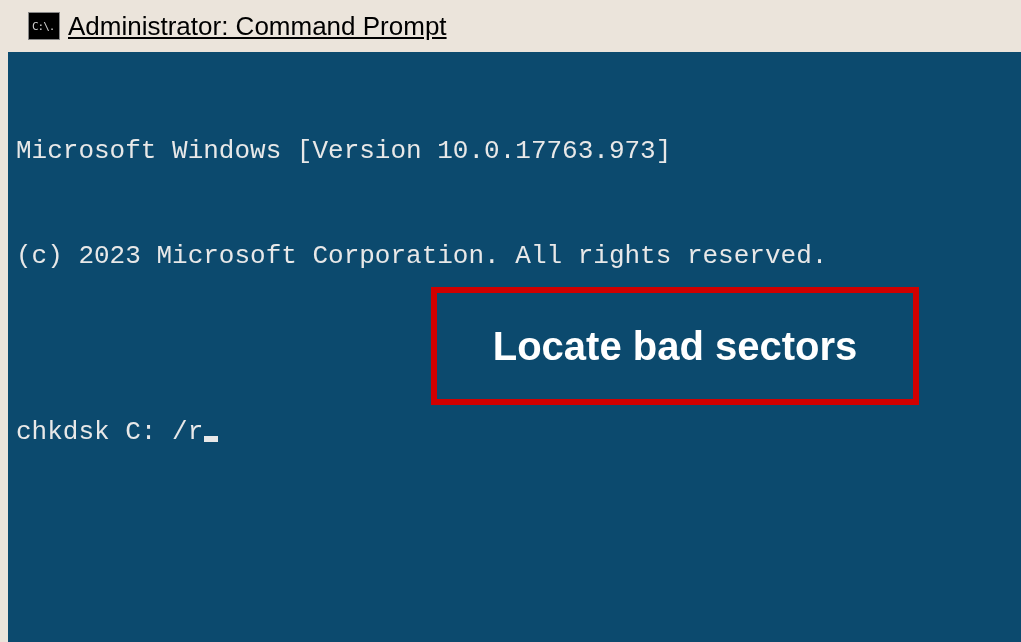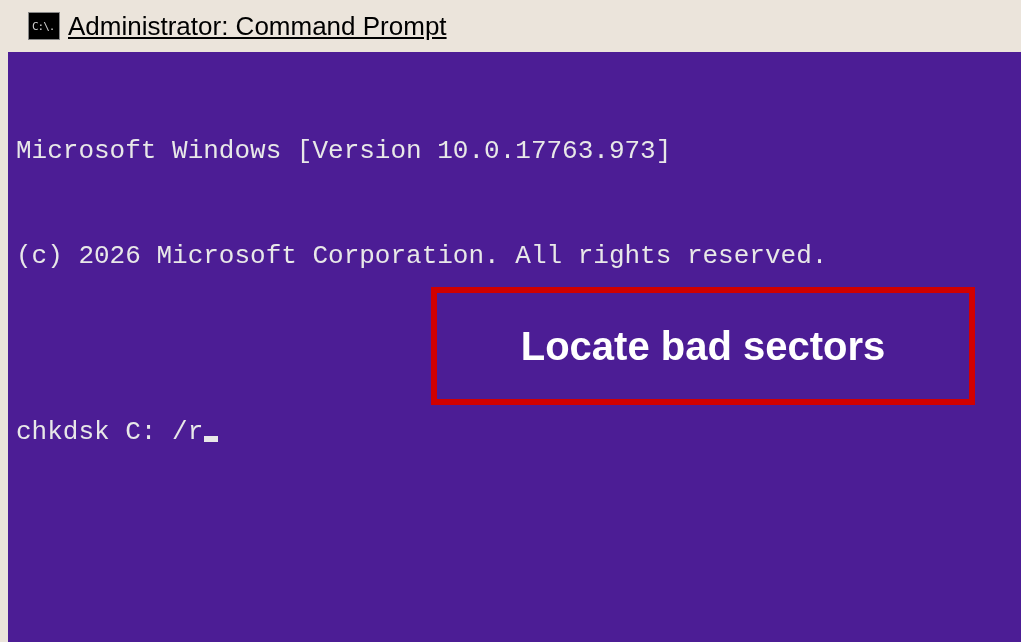--- a/index.html
+++ b/index.html
@@ -45,21 +45,21 @@
       color: #000;
       font-weight: 400;
       text-decoration: underline;
     }
     .terminal {
       position: absolute;
       left: 8px;
       right: 0;
       top: 52px;
       bottom: 0;
-      background: #4c1d95;
+      background: #0c4a6e;
       padding: 12px 8px 8px 8px;
       font-family: Consolas, "Courier New", monospace;
       font-size: 26px;
       color: #e8e8e8;
       line-height: 1.35;
       white-space: pre;
       overflow: hidden;
     }
     .terminal-line {
       display: block;
@@ -82,21 +82,21 @@
       height: 6px;
       background: #e8e8e8;
       margin-left: 1px;
       position: relative;
       top: 3px;
     }
     .annotation-box {
       position: absolute;
       left: 423px;
       top: 235px;
-      width: 544px;
+      width: 488px;
       height: 118px;
       border: 6px solid #d10000;
       display: flex;
       align-items: center;
       justify-content: center;
     }
     .annotation-text {
       color: #fff;
       font-family: "Segoe UI", Arial, sans-serif;
       font-size: 40px;
@@ -108,21 +108,21 @@
 
 <div class="titlebar">
   <div class="titlebar-icon">
     <span class="titlebar-icon-text">C:\.</span>
   </div>
   <span class="titlebar-title">Administrator: Command Prompt</span>
 </div>
 
 <div class="terminal">
   <span class="terminal-line">Microsoft Windows [Version 10.0.17763.973]</span>
-  <span class="terminal-line">(c) 2026 Microsoft Corporation. All rights reserved.</span>
+  <span class="terminal-line">(c) 2023 Microsoft Corporation. All rights reserved.</span>
   <span class="terminal-line"></span>
   <div class="prompt-line">
     <span class="command-text">chkdsk C: /r</span><span class="cursor"></span>
   </div>
 
   <div class="annotation-box">
     <span class="annotation-text">Locate bad sectors</span>
   </div>
 </div>
 

